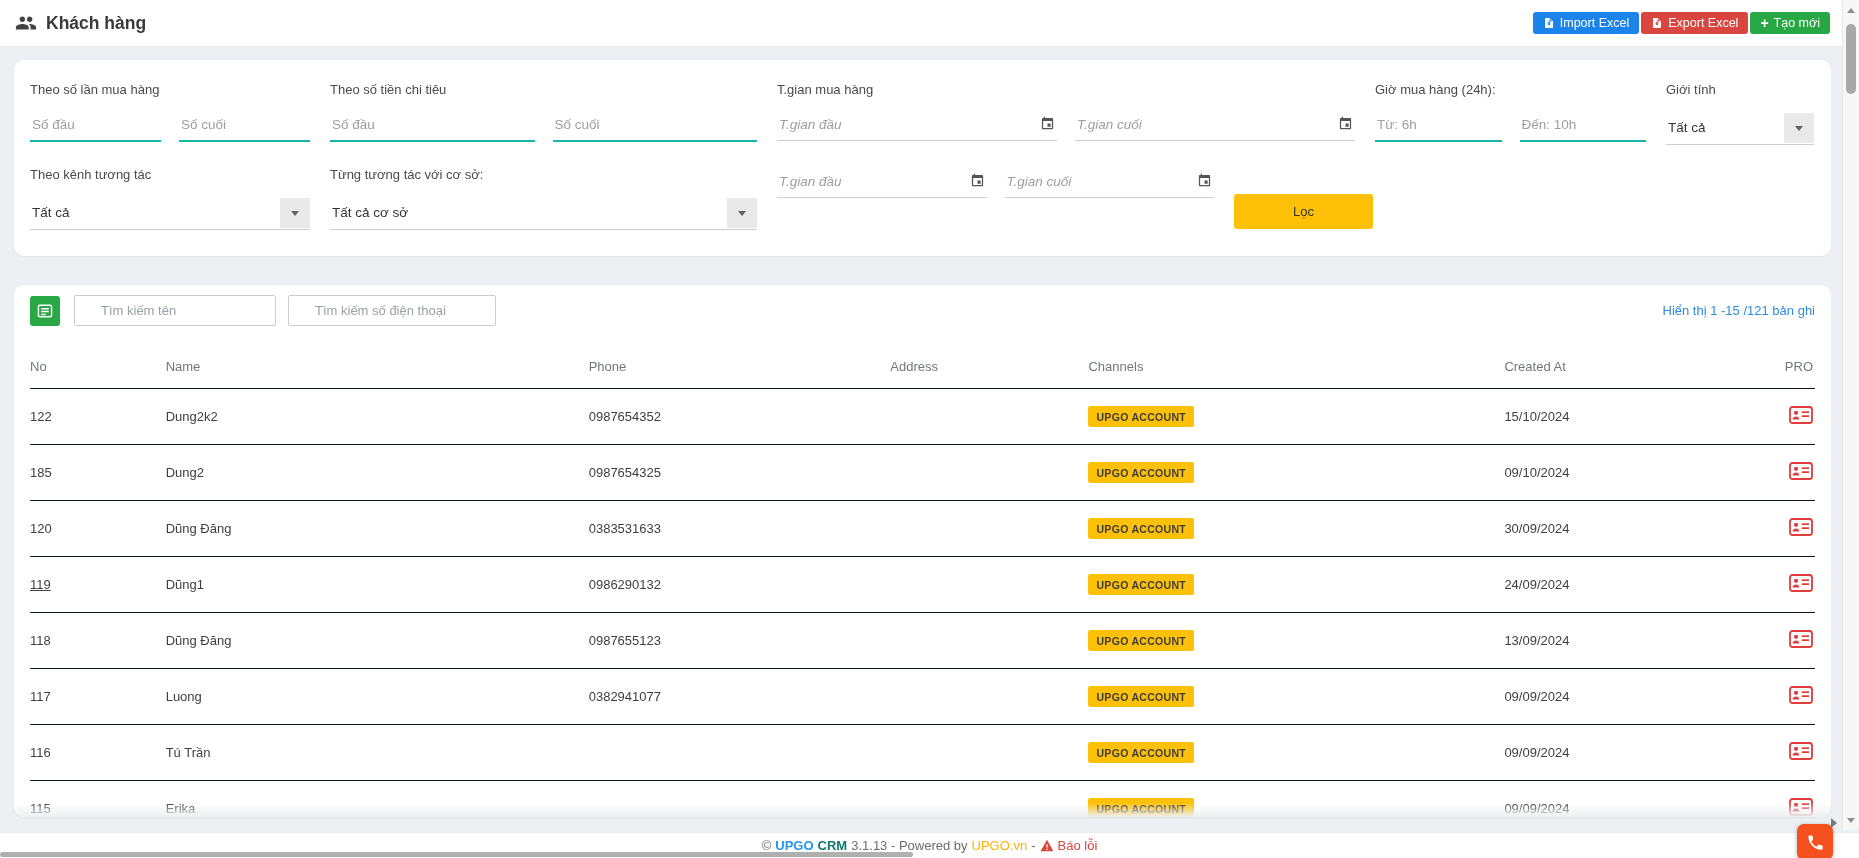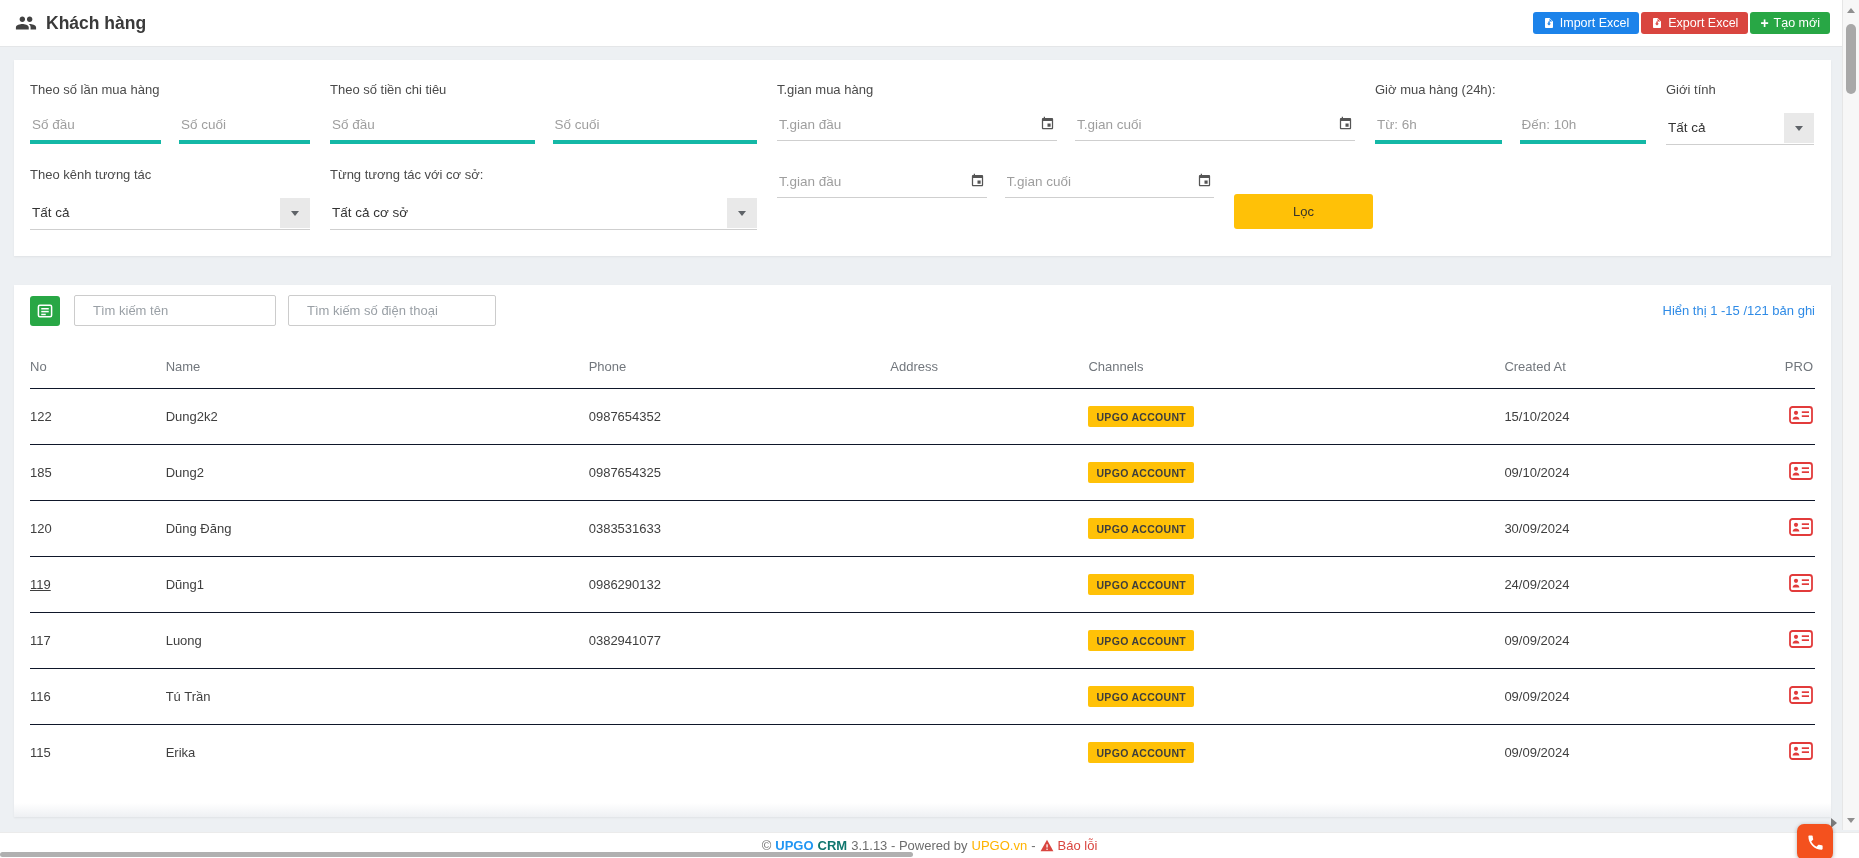--- a/index.html
+++ b/index.html
@@ -22,36 +22,36 @@
     color:#fff; font-size:12.5px; padding:5px 10px; border-radius:3px;
     font-family:inherit; line-height:1;
   }
   .tb-btn.import { background:#1c83ea; }
   .tb-btn.export { background:#d9453f; }
   .tb-btn.create { background:#28a745; }
   .plus-glyph { font-size:14px; font-weight:bold; line-height:10px; }
 
   
   .content { padding:13px 11px 0 14px; width:1842px; }
-  .card { background:#fff; border-radius:0; box-shadow:0 1px 2px rgba(0,0,0,.06); }
+  .card { background:#fff; border-radius:10px; box-shadow:0 1px 2px rgba(0,0,0,.06); }
 
   
   .filter-card { padding:22px 16px 26px; margin-bottom:29px; }
   .filter-row { display:flex; gap:20px; align-items:flex-start; }
   .filter-row + .filter-row { margin-top:22px; }
   .flabel { font-size:13px; color:#4a4a4a; margin-bottom:13px; white-space:nowrap; }
   .fpair { display:flex; gap:18px; }
   .fpair > * { flex:1; min-width:0; }
   .uinput {
-    border:none; border-bottom:4px solid #14b8a6; background:transparent;
+    border:none; border-bottom:2px solid #14b8a6; background:transparent;
     font-family:inherit; font-size:13.5px; color:#333; padding:7px 2px 8px; width:100%;
   }
   .uinput::placeholder { color:#9e9e9e; opacity:1; }
   .dinput { display:flex; align-items:center; border-bottom:1px solid #cfcfcf; }
-  .dinput .uinput { border-bottom:none; flex:1; }
+  .dinput .uinput { border-bottom:none; flex:1;font-style:italic; }
   .dinput svg { flex:0 0 auto; margin:0 2px 4px 6px; }
   .fselect {
     position:relative; border-bottom:1px solid #cfcfcf; height:35px;
     display:flex; align-items:center; font-size:13.5px; color:#333; padding-left:2px; cursor:pointer;
   }
   .sel-btn {
     position:absolute; right:0; bottom:1px; width:30px; height:30px; background:#e9e9e9;
     display:flex; align-items:center; justify-content:center; cursor:pointer;
   }
   .caret-down { width:0; height:0; border-left:4px solid transparent; border-right:4px solid transparent; border-top:5px solid #5f6368; }
@@ -61,21 +61,21 @@
   }
 
   
   .table-card { padding:10px 16px 0; height:532px; position:relative; overflow:hidden; }
   .table-toolbar { display:flex; align-items:center; }
   .list-btn {
     width:30px; height:30px; background:#28a745; border:none; border-radius:3px;
     display:flex; align-items:center; justify-content:center; cursor:pointer; margin-right:14px;
   }
   .search-input {
-    height:31px; border:1px solid #ccc; border-radius:2px; padding:0 18px;
+    height:31px; border:1px solid #ccc; border-radius:2px; padding:0 26px;
     font-family:inherit; font-size:13px; color:#333; margin-right:12px;
   }
   .search-input::placeholder { color:#9aa0a6; opacity:1; }
   .search-name { width:202px; }
   .search-phone { width:208px; }
   .records-info { margin-left:auto; color:#2f8be6; font-size:13px; text-decoration:none; cursor:pointer; }
 
   table { width:100%; border-collapse:collapse; margin-top:18px; table-layout:fixed; }
   th { text-align:left; font-weight:normal; color:#72777d; font-size:13px; padding:15px 8px 14px 0; }
   td { font-size:13px; color:#3f3f3f; padding:17px 8px 17px 0; border-top:1px solid #0f172a; }
@@ -367,20 +367,39 @@
           <rect x="1" y="1" width="22" height="16" rx="2.5" fill="#fff" stroke="#e23b3b" stroke-width="1.8"></rect>
           <circle cx="7" cy="6.8" r="2.1" fill="#e23b3b"></circle>
           <path d="M3.6 13.6c0-2 1.8-3.1 3.4-3.1s3.4 1.1 3.4 3.1z" fill="#e23b3b"></path>
           <rect x="12.8" y="5.3" width="7.2" height="1.7" fill="#e23b3b"></rect>
           <rect x="12.8" y="9.3" width="7.2" height="1.7" fill="#e23b3b"></rect>
         </svg>
       </span>
     </td>
   </tr>
           <tr>
+    <td>118</td>
+    <td>Dũng Đăng</td>
+    <td>0987655123</td>
+    <td></td>
+    <td><span class="badge">UPGO ACCOUNT</span></td>
+    <td>13/09/2024</td>
+    <td class="col-pro">
+      <span class="pro-icon">
+        <svg width="24" height="18" viewBox="0 0 24 18">
+          <rect x="1" y="1" width="22" height="16" rx="2.5" fill="#fff" stroke="#e23b3b" stroke-width="1.8"></rect>
+          <circle cx="7" cy="6.8" r="2.1" fill="#e23b3b"></circle>
+          <path d="M3.6 13.6c0-2 1.8-3.1 3.4-3.1s3.4 1.1 3.4 3.1z" fill="#e23b3b"></path>
+          <rect x="12.8" y="5.3" width="7.2" height="1.7" fill="#e23b3b"></rect>
+          <rect x="12.8" y="9.3" width="7.2" height="1.7" fill="#e23b3b"></rect>
+        </svg>
+      </span>
+    </td>
+  </tr>
+          <tr>
     <td>117</td>
     <td>Luong</td>
     <td>0382941077</td>
     <td></td>
     <td><span class="badge">UPGO ACCOUNT</span></td>
     <td>09/09/2024</td>
     <td class="col-pro">
       <span class="pro-icon">
         <svg width="24" height="18" viewBox="0 0 24 18">
           <rect x="1" y="1" width="22" height="16" rx="2.5" fill="#fff" stroke="#e23b3b" stroke-width="1.8"></rect>

